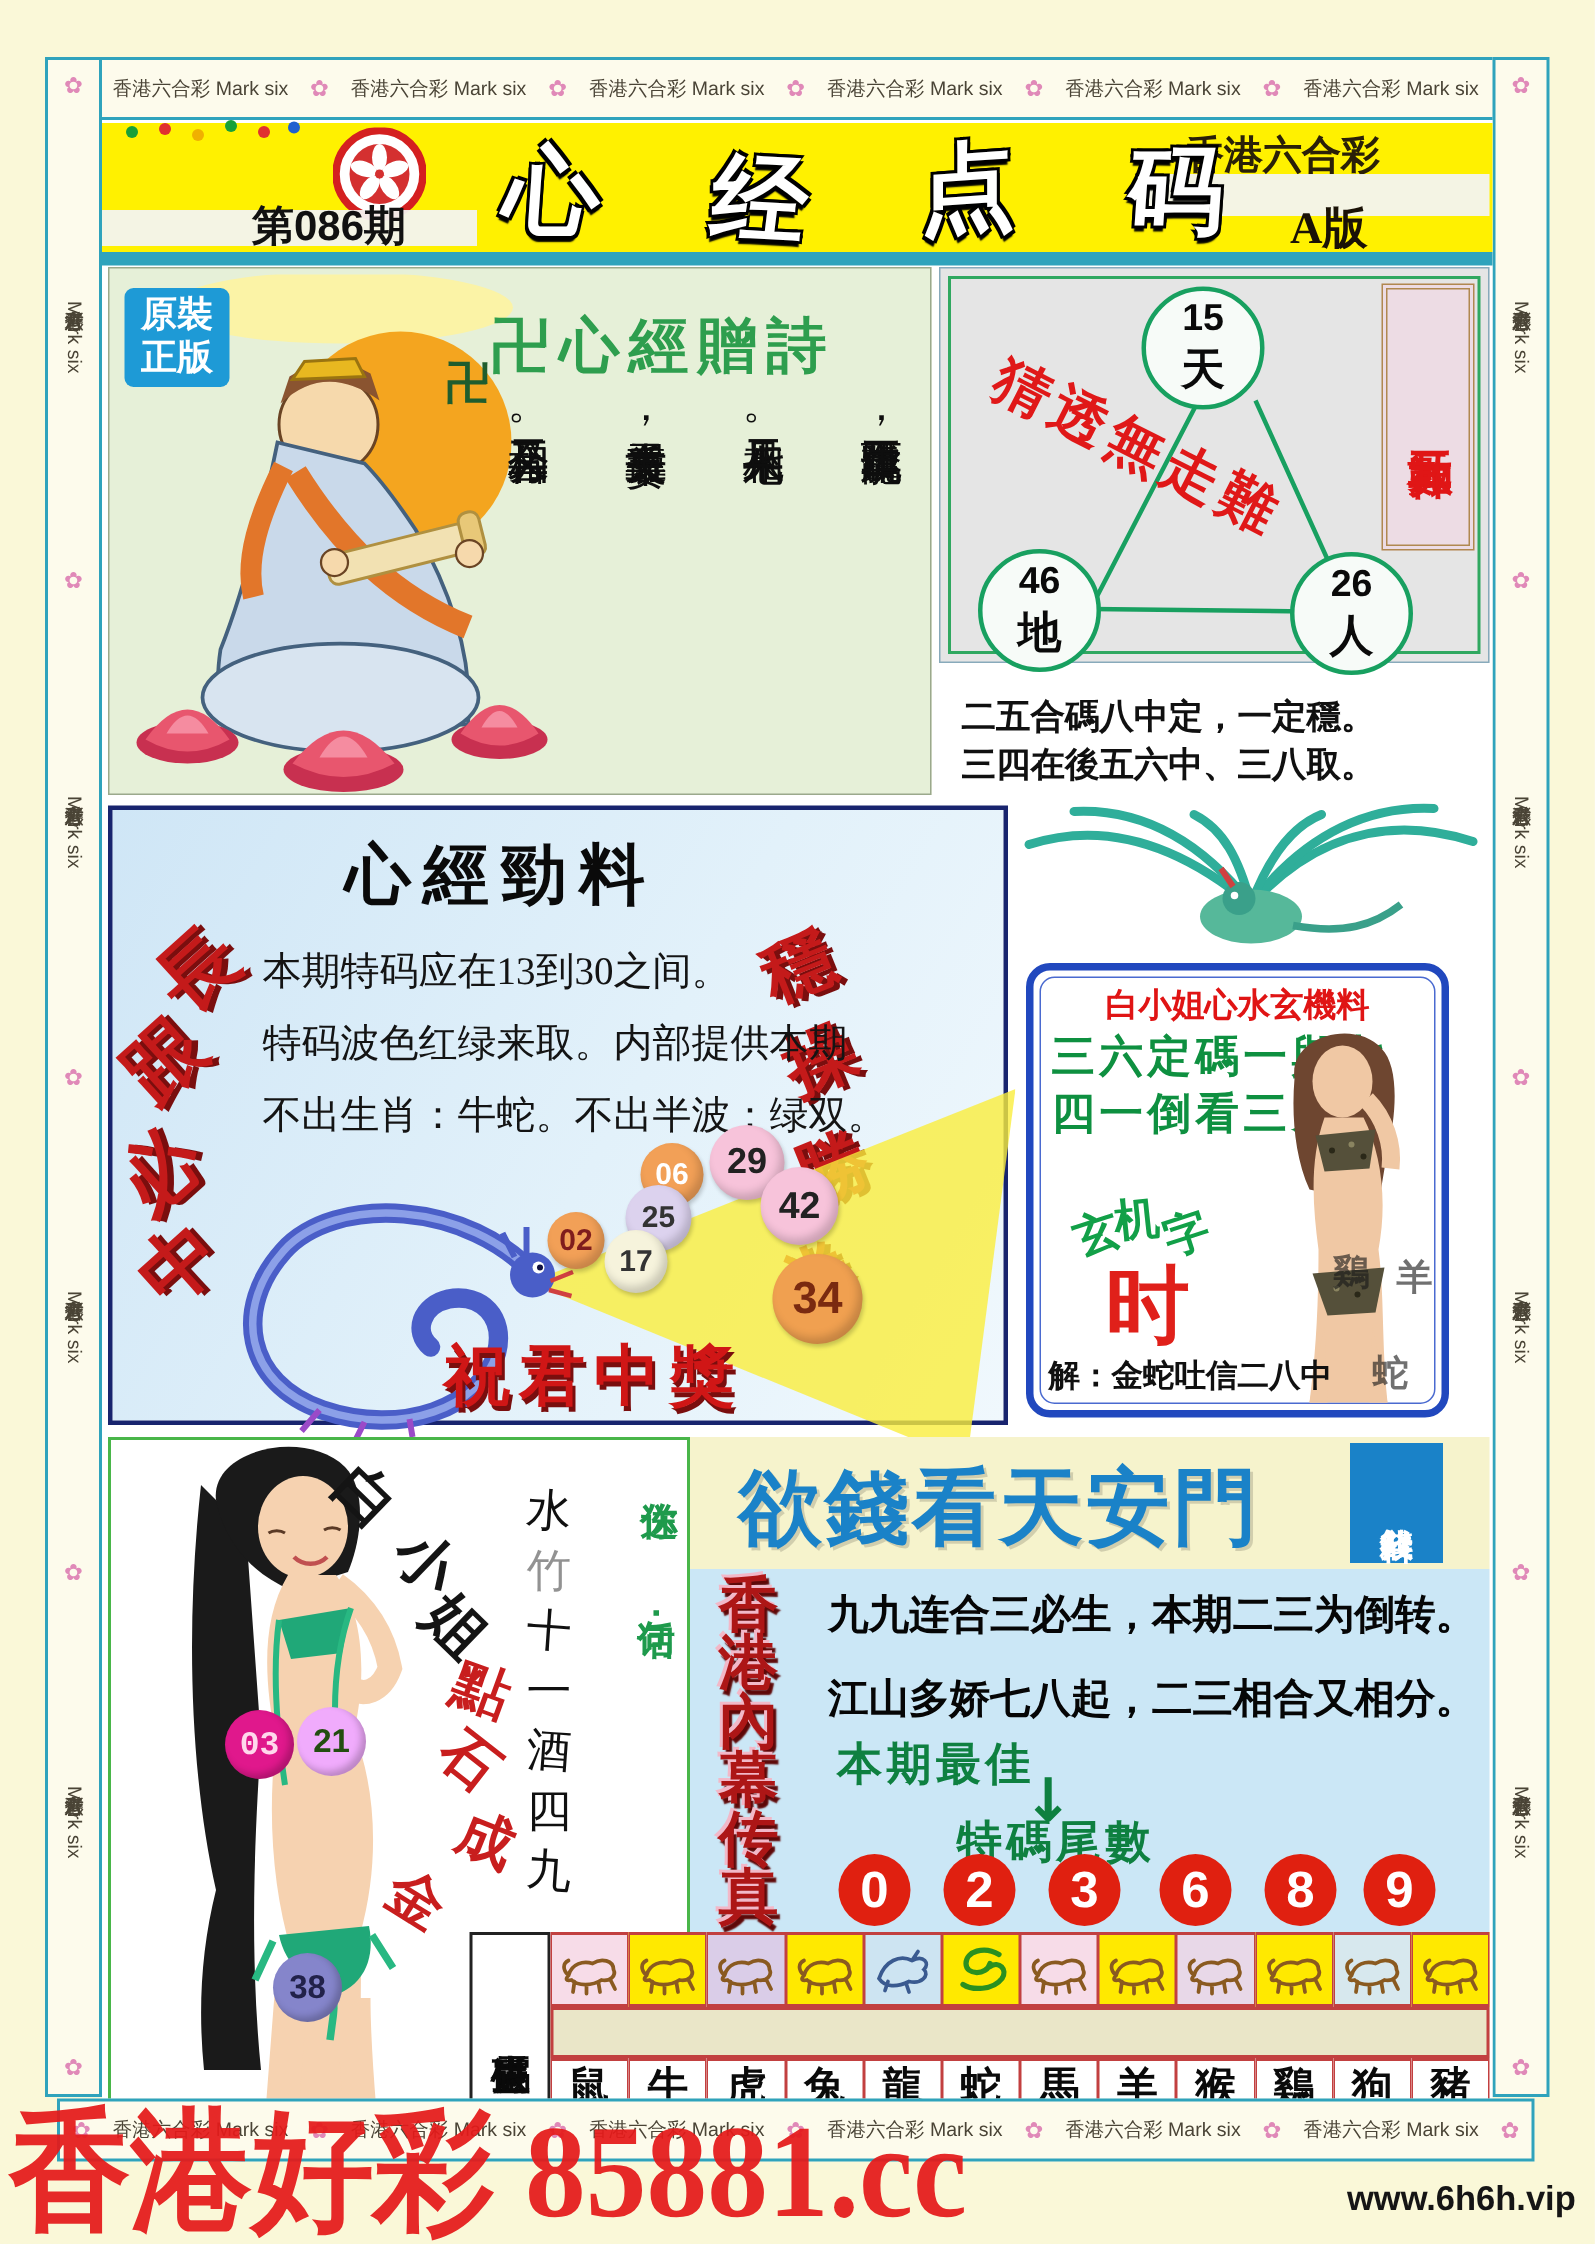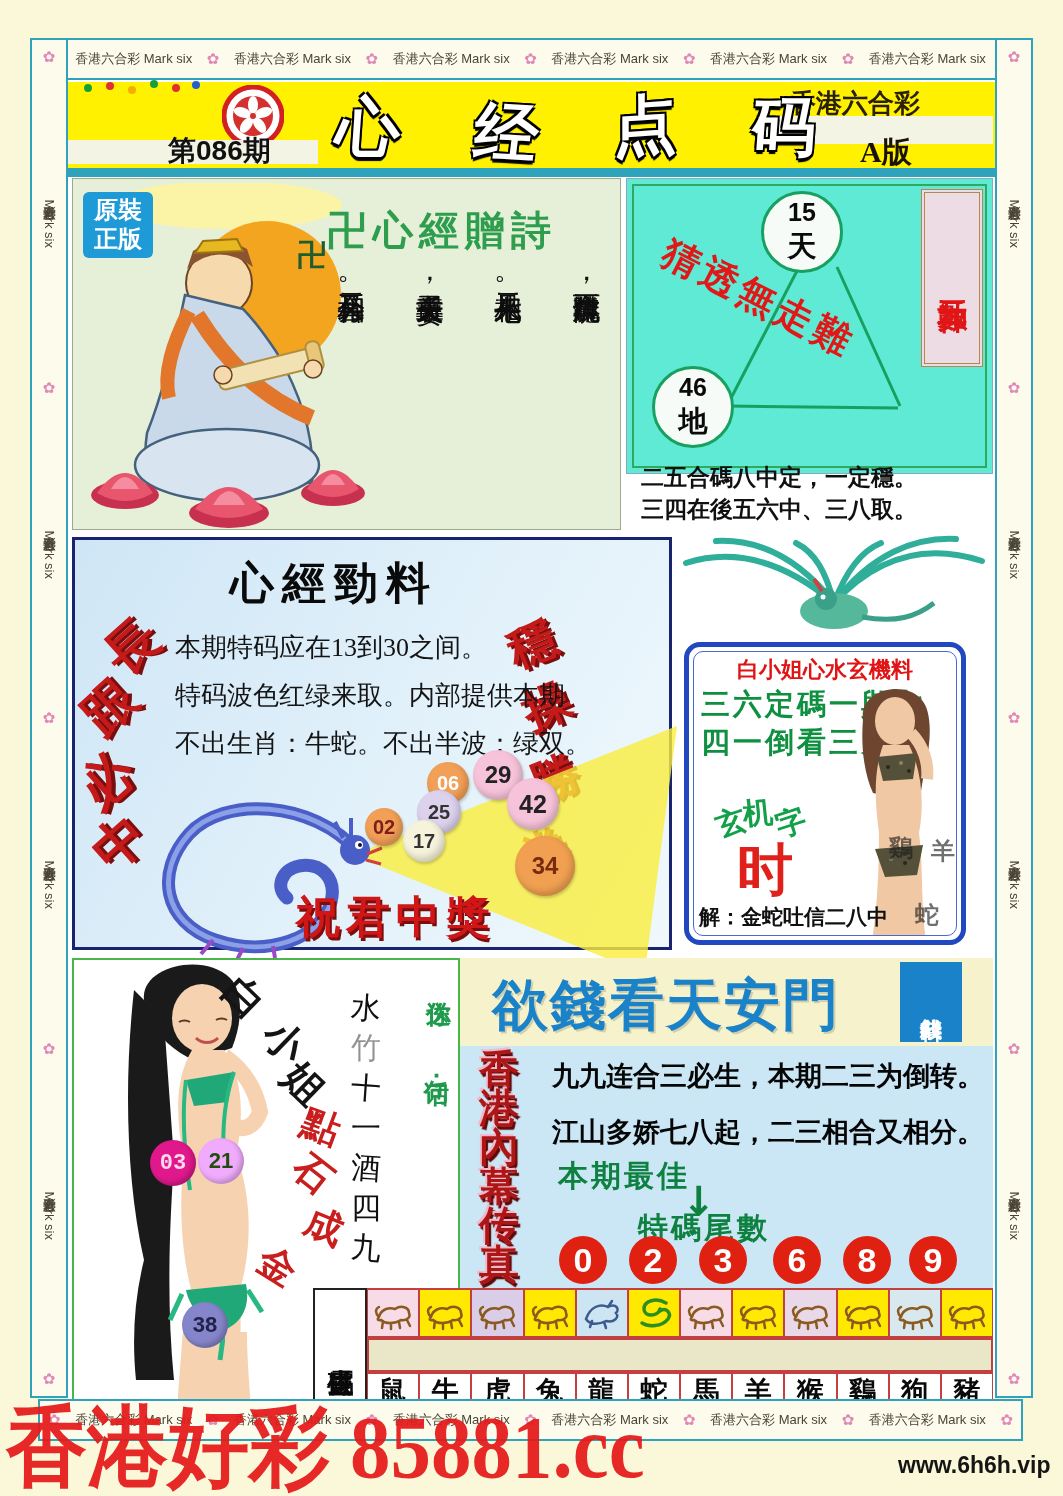--- a/index.html
+++ b/index.html
@@ -47,21 +47,21 @@
      display:flex;flex-direction:column;align-items:center;justify-content:center;color:#fff;
      font:700 24px "Liberation Sans","DejaVu Sans",sans-serif;line-height:1.2;}
   #swastika-small{position:absolute;left:224px;top:56px;font:700 30px serif;color:#1F5D2E;}
   #poem-title{position:absolute;left:254px;top:24px;font:700 40px "Liberation Serif","DejaVu Serif",serif;
      color:#2E9E4E;letter-spacing:6px;white-space:nowrap;}
   #poem{position:absolute;left:262px;top:94px;width:266px;height:248px;display:flex;flex-direction:row-reverse;justify-content:space-between;}
   .poem-line{writing-mode:vertical-rl;text-orientation:upright;font:28px "Liberation Serif","DejaVu Serif",serif;
      color:#0E0E0E;line-height:1.1;}
 
   
-  #secB{position:absolute;left:626px;top:178px;width:367px;height:296px;background:#5eead4;border:1px solid #88AABB;box-sizing:border-box;}
+  #secB{position:absolute;left:626px;top:178px;width:367px;height:264px;background:#e5e5e5;border:1px solid #88AABB;box-sizing:border-box;}
   #secB .inner{position:absolute;left:5px;top:5px;right:5px;bottom:5px;border:2px solid #30A860;}
   #sanyuan-box{position:absolute;left:294px;top:10px;width:54px;height:170px;background:#EDDCE4;
      border:4px double #B08850;display:flex;align-items:center;justify-content:center;}
   #sanyuan-box .vrl{font:700 30px "Liberation Serif","DejaVu Serif",serif;color:#E01616;}
   .tri-node{position:absolute;width:76px;height:76px;border:3px solid #18A060;border-radius:50%;background:#F7FBF8;
      display:flex;flex-direction:column;align-items:center;justify-content:center;line-height:1;z-index:2;}
   .tri-node .num{font:700 25px "Liberation Sans","DejaVu Sans",sans-serif;color:#0A0A0A;}
   .tri-node .chr{font:700 29px "Liberation Serif","DejaVu Serif",serif;color:#0A0A0A;}
   #node-tian{left:134px;top:12px;}
   #node-di{left:25px;top:187px;}
@@ -97,21 +97,21 @@
      clip-path:polygon(0 52%,100% 0,90% 100%);}
   #dragon{position:absolute;left:78px;top:250px;}
   .ball{position:absolute;border-radius:50%;display:flex;align-items:center;justify-content:center;
      font:700 20px "Liberation Sans","DejaVu Sans",sans-serif;box-shadow:inset -3px -4px 6px rgba(0,0,0,.18),1px 2px 3px rgba(0,0,0,.2);}
   .ball.b0{left:352px;top:222px;width:42px;height:42px;}
   .ball.b1{left:398px;top:210px;width:50px;height:50px;font-size:24px;}
   .ball.b2{left:342px;top:250px;width:44px;height:44px;}
   .ball.b3{left:432px;top:238px;width:52px;height:52px;font-size:25px;}
   .ball.b4{left:290px;top:268px;width:38px;height:38px;}
   .ball.b5{left:328px;top:280px;width:42px;height:42px;}
-  .ball.b6{left:440px;top:296px;width:60px;height:60px;font-size:24px;}
+  .ball.b6{left:440px;top:296px;width:60px;height:60px;font-size:30px;}
   #secC-wish{position:absolute;left:205px;top:348px;font:700 44px "Liberation Serif","DejaVu Serif",serif;
      color:#D01616;letter-spacing:6px;text-shadow:2px 3px 0 #7A0E0E;white-space:nowrap;margin-left:16px;}
 
   
   #phoenix{position:absolute;left:676px;top:533px;}
   #secD{position:absolute;left:684px;top:642px;width:282px;height:303px;background:#FFFFFF;
      border:5px solid #2148BE;border-radius:16px;box-sizing:border-box;z-index:2;}
   #secD .inner{position:absolute;left:4px;top:4px;right:4px;bottom:4px;border:1px solid #4A6AD0;border-radius:10px;}
   #secD-title{position:absolute;left:0;top:8px;width:100%;text-align:center;
      font:700 22px "Liberation Sans","DejaVu Sans",sans-serif;color:#E01414;}
@@ -337,20 +337,24 @@
     <svg id="tri-lines" width="367" height="352">
       <path d="M172,88 L101,225 M210,88 L273,227 M101,227 L271,229" stroke="#18A060" stroke-width="3" fill="none"></path>
     </svg>
     <div id="node-tian" class="tri-node">
       <span class="num">15</span>
       <span class="chr">天</span>
     </div>
     <div id="node-di" class="tri-node">
       <span class="num">46</span>
       <span class="chr">地</span>
+    </div>
+    <div id="node-ren" class="tri-node">
+      <span class="num">26</span>
+      <span class="chr">人</span>
     </div>
     <div id="secB-slogan">猜透無走難</div>
     <div id="sanyuan-box">
       <span class="vrl">三元神數</span>
     </div>
     <div id="secB-line1" class="secB-line">三四在後五六中、三八取。</div>
     <div id="secB-line0" class="secB-line">二五合碼八中定，一定穩。</div>
   </div>
 
   <div id="secC">

